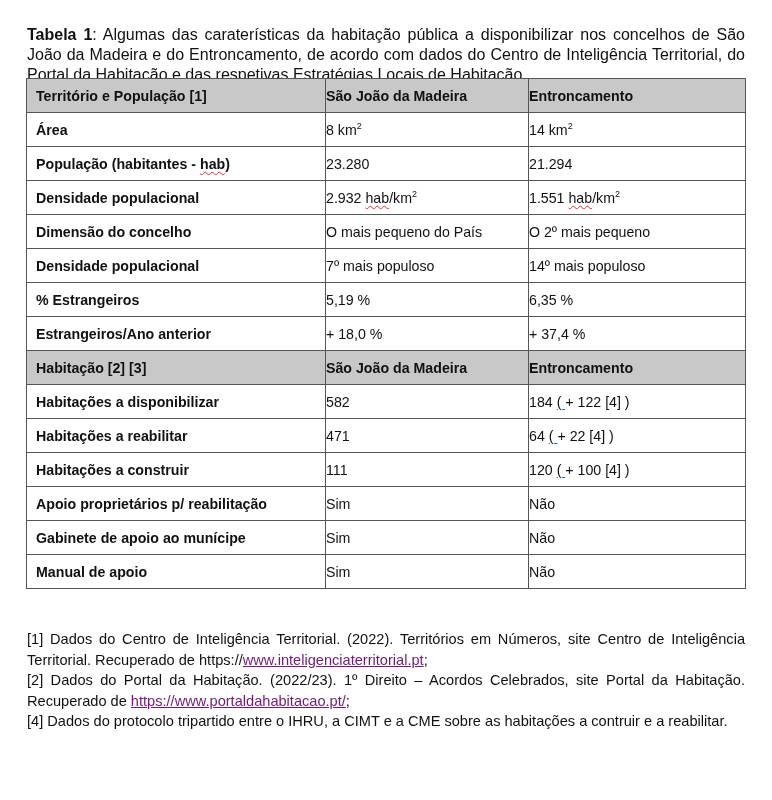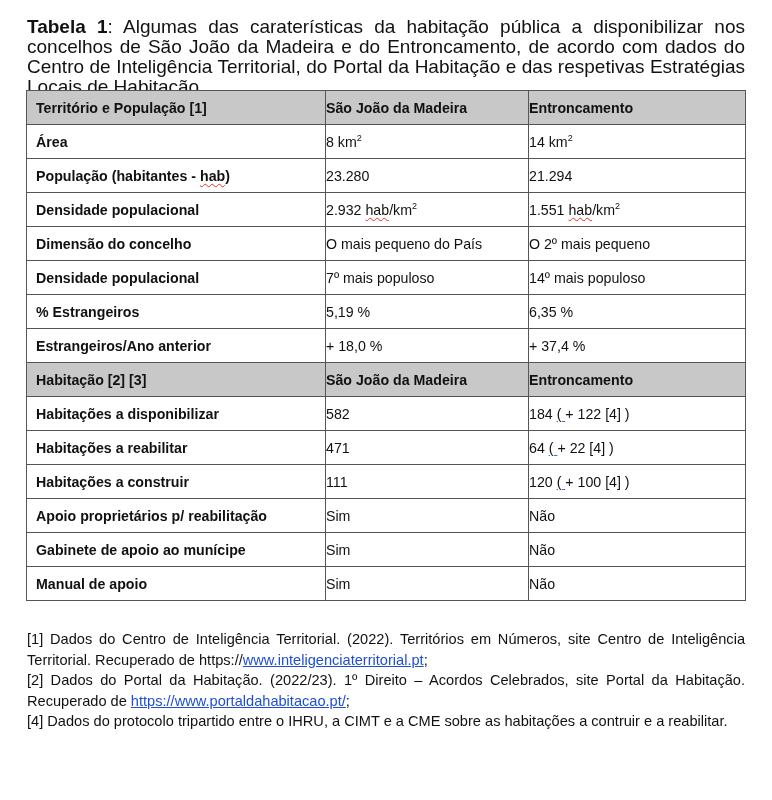--- a/index.html
+++ b/index.html
@@ -1,47 +1,47 @@
 <!DOCTYPE html>
 <html><head>
 <meta charset="utf-8">
 <style>
   html, body { margin: 0; padding: 0; background: #ffffff; }
   body {
     width: 772px; height: 800px; position: relative; overflow: hidden;
     font-family: "Liberation Sans", sans-serif; color: #111;
   }
   .caption {
-    position: absolute; left: 27px; top: 17px; width: 718px;
-    font-size: 19px; line-height: 20px; text-align: justify;
+    position: absolute; left: 27px; top: 25px; width: 718px;
+    font-size: 16px; line-height: 20px; text-align: justify;
     text-align-last: left;
   }
   .caption b { font-weight: bold; }
   table.t {
-    position: absolute; left: 26px; top: 90px; width: 719px;
+    position: absolute; left: 26px; top: 78px; width: 719px;
     border-collapse: collapse; table-layout: fixed;
     font-size: 14.2px;
   }
   table.t td {
     border: 1px solid #555; height: 33px; padding: 0 0 0 9px;
     vertical-align: middle;
   }
   table.t td.c { padding: 0; }
   table.t tr.hdr td { background: #c8c8c8; font-weight: bold; }
   table.t td.lbl { font-weight: bold; }
   col.c1 { width: 299px; } col.c2 { width: 203px; } col.c3 { width: 217px; }
   .squig { text-decoration: underline wavy #d33; text-decoration-thickness: 1px; text-underline-offset: 2px; }
   .blueu { text-decoration: underline #3b6fd6; text-underline-offset: 2px; }
   sup { font-size: 9px; vertical-align: 6px; line-height: 0; }
   .notes {
     position: absolute; left: 27px; top: 629px; width: 718px;
     font-size: 14.6px; line-height: 20.5px; text-align: justify;
   }
   .notes p { margin: 0; }
-  .notes a { color: #1d4ed8; text-decoration: underline; }
+  .notes a { color: #701a75; text-decoration: underline; }
 </style>
 </head>
 <body>
 
 <div class="caption"><b>Tabela 1</b><span>: Algumas das caraterísticas da habitação pública a disponibilizar nos concelhos de São João da Madeira e do Entroncamento, de acordo com dados do Centro de Inteligência Territorial, do Portal da Habitação e das respetivas Estratégias Locais de Habitação.</span></div>
 
 <table class="t">
   <colgroup>
       <col class="c1">
       <col class="c2">

